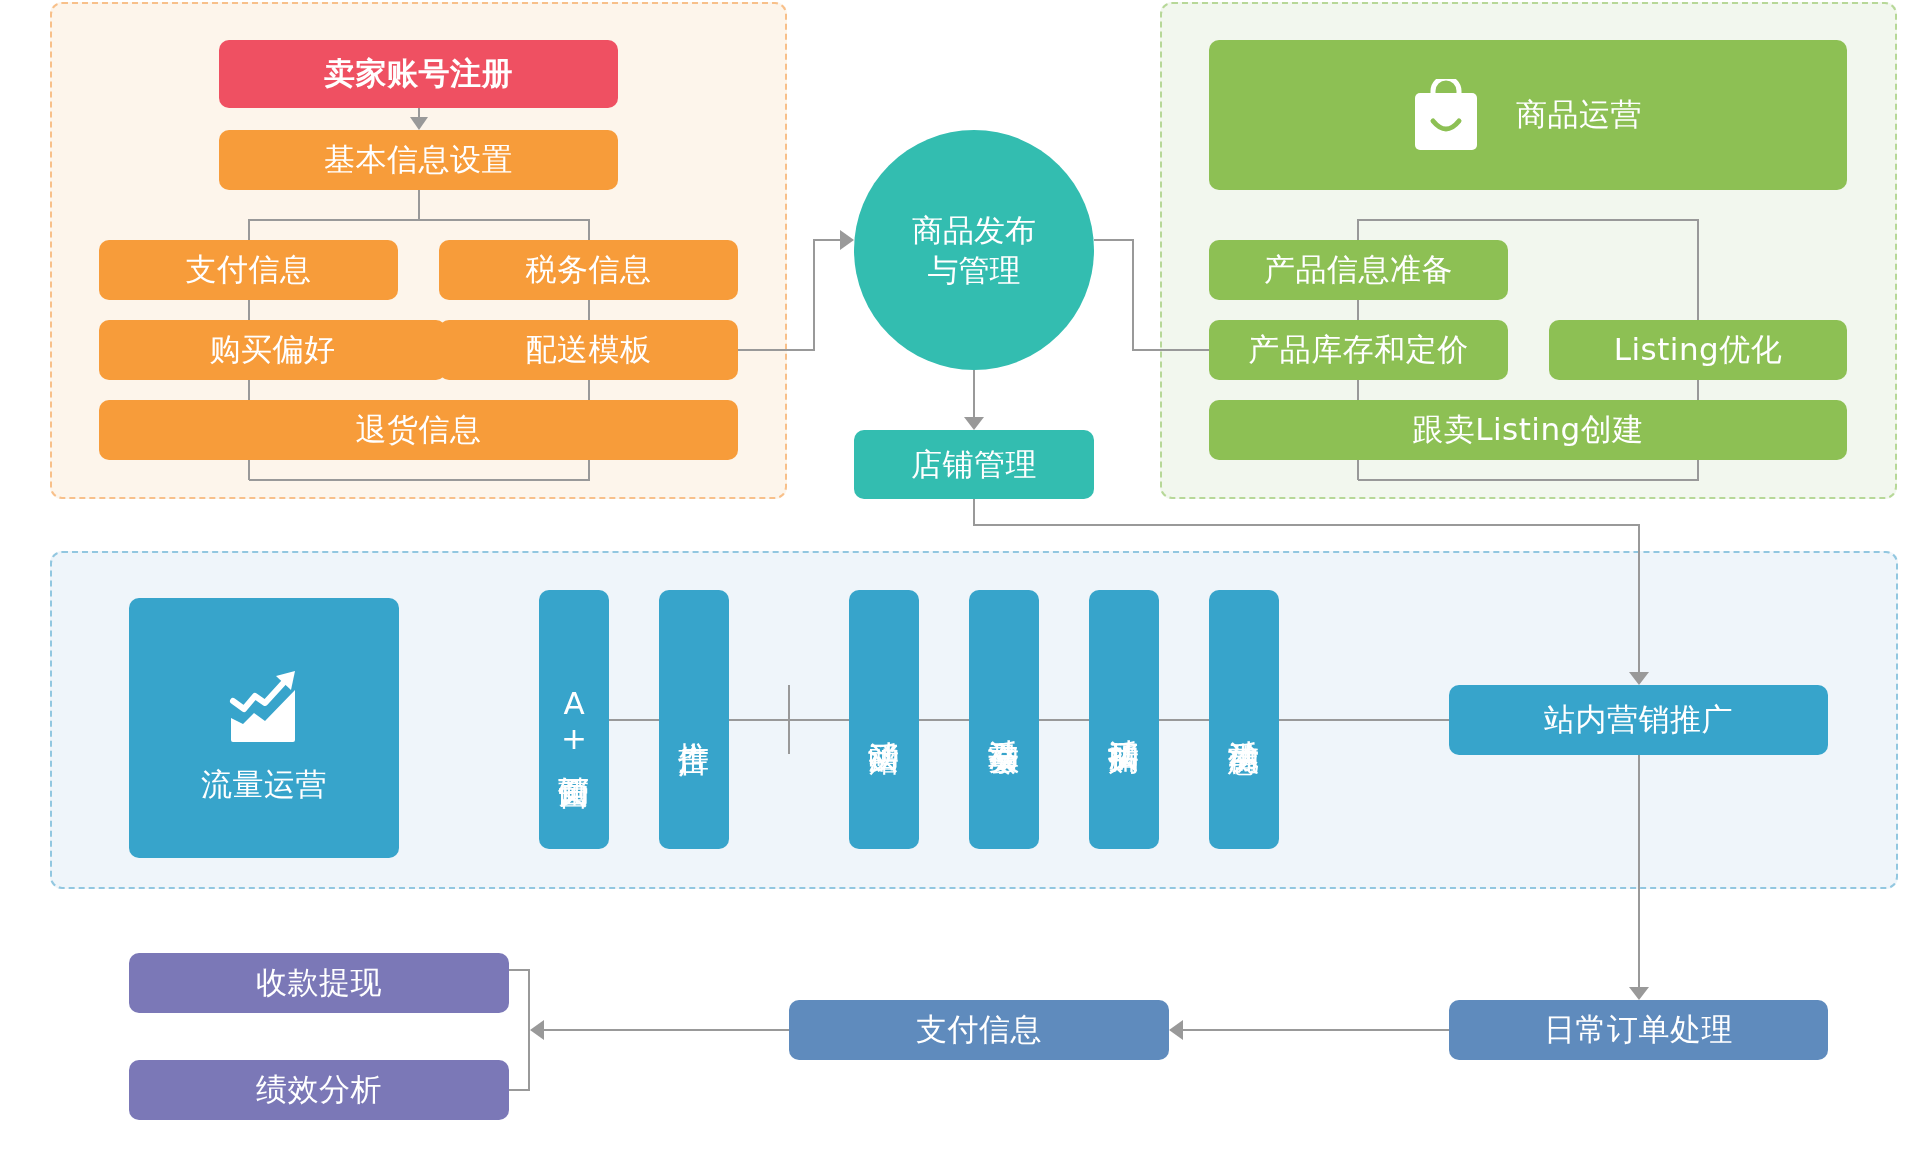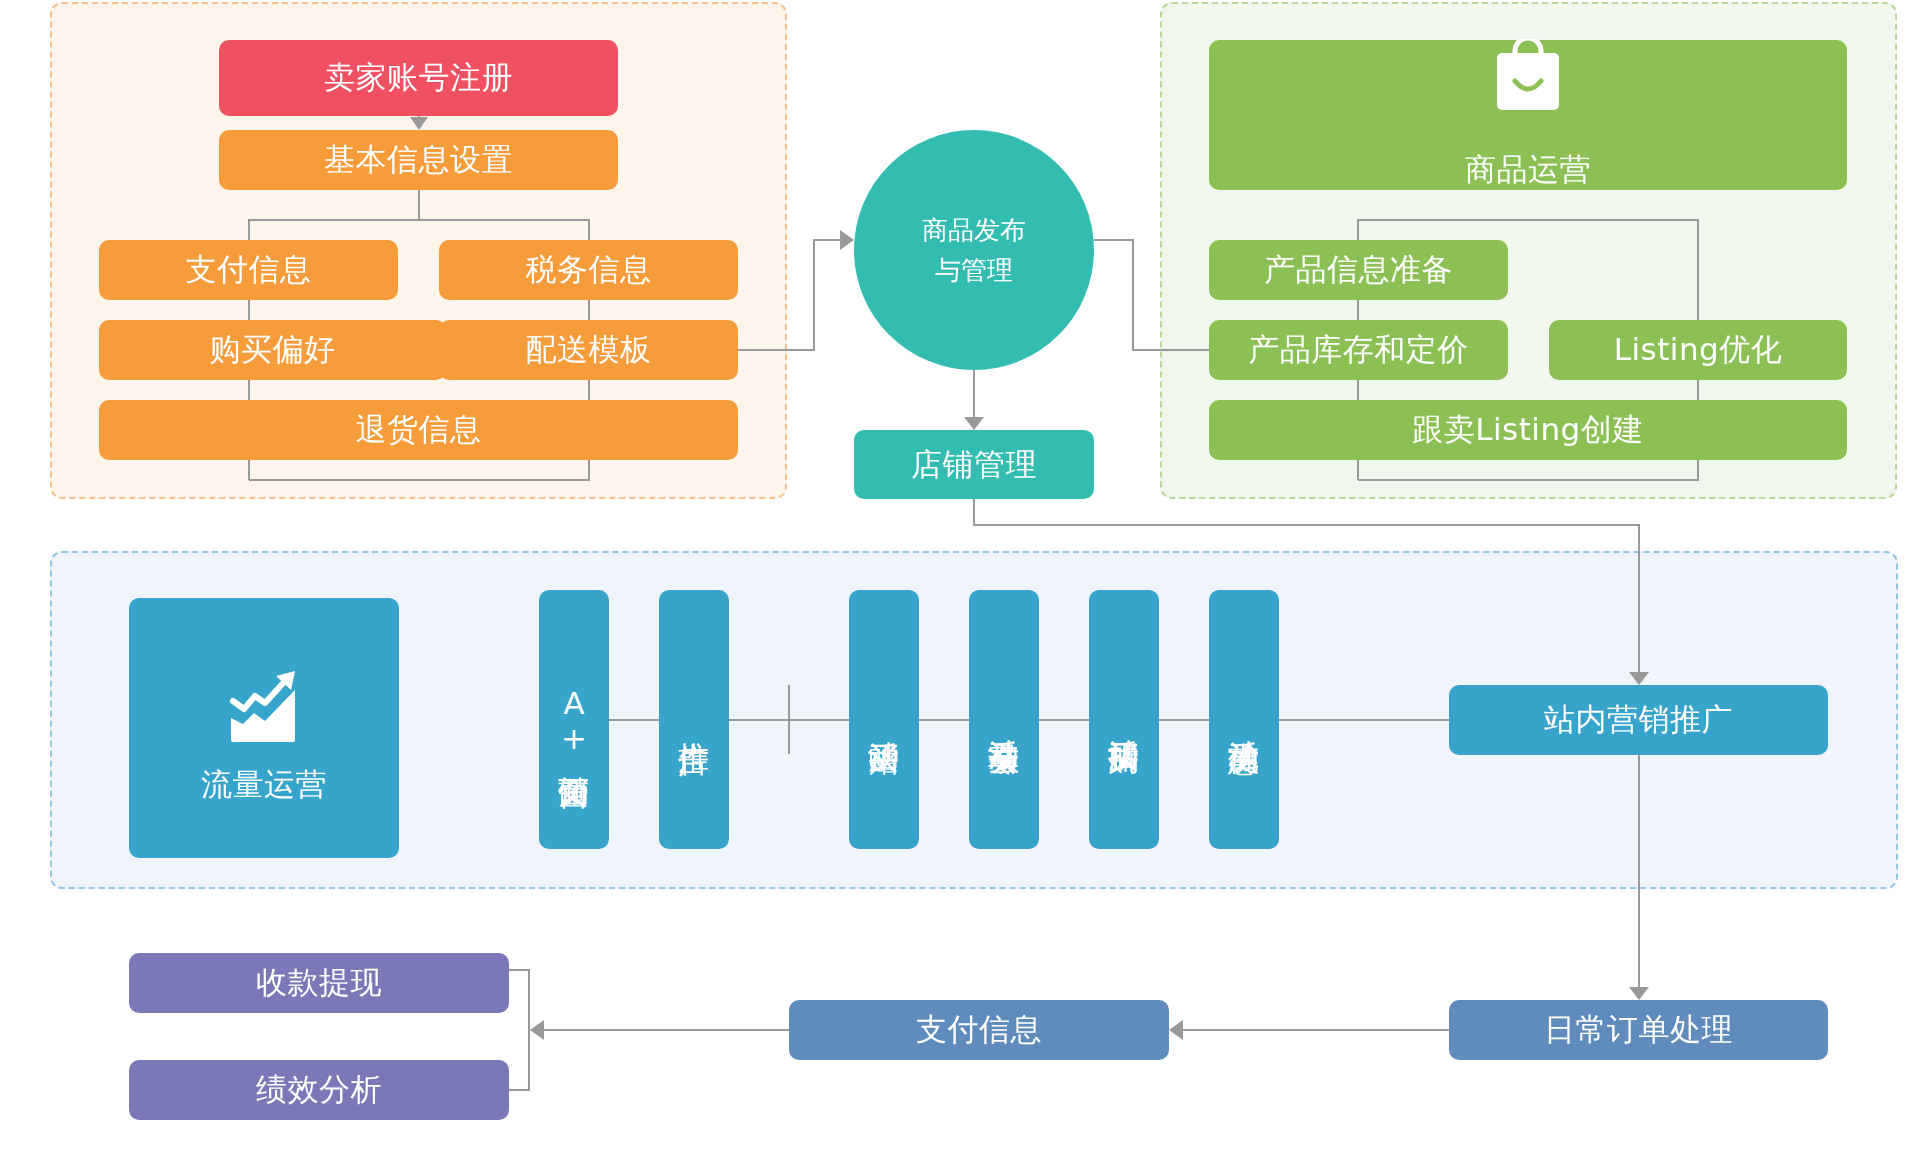--- a/index.html
+++ b/index.html
@@ -20,25 +20,25 @@
     color:#fff;font-size:31px;border-radius:10px;white-space:nowrap;letter-spacing:0.5px;}
   .red{background:var(--c-register);}
   .orange{background:var(--c-setup);}
   .teal{background:var(--c-publish);}
   .green{background:var(--c-product);}
   .blue{background:var(--c-traffic);}
   .slate{background:var(--c-order);}
   .purple{background:var(--c-finance);}
   .circle{position:absolute;left:854px;top:130px;width:240px;height:240px;border-radius:50%;
     background:var(--c-publish);color:#fff;display:flex;flex-direction:column;align-items:center;justify-content:center;
-    font-size:26px;line-height:40px;}
+    font-size:31px;line-height:40px;}
   .vbox{position:absolute;top:590px;width:70px;height:259px;border-radius:10px;background:var(--c-traffic);
     color:#fff;display:flex;align-items:center;justify-content:center;}
   .vtext{writing-mode:vertical-rl;text-orientation:upright;font-size:31px;line-height:70px;letter-spacing:-1px;}
-  .big-product{flex-direction:column;gap:38px;}
+  .big-product{flex-direction:row;gap:38px;}
   .big-traffic{flex-direction:column;gap:22px;padding-top:20px;}
 </style>
 </head>
 <body>
 
 <div id="canvas">
 
   <div class="group g-orange"></div>
   <div class="group g-green"></div>
   <div class="group g-blue"></div>
@@ -71,21 +71,21 @@
     <polygon points="1629,987 1649,987 1639,1000"></polygon>
 
     <line x1="1449" y1="1030" x2="1182" y2="1030"></line>
     <polygon points="1183,1020 1183,1040 1169,1030"></polygon>
 
     <line x1="789" y1="1030" x2="543" y2="1030"></line>
     <polygon points="544,1020 544,1040 530,1030"></polygon>
     <polyline points="509,970 529,970 529,1090 509,1090"></polyline>
   </svg>
 
-  <div class="box red" style="left:219px;top:40px;width:399px;height:76px;">
+  <div class="box red" style="left:219px;top:40px;width:399px;height:68px;font-weight:bold;">
     <span>卖家账号注册</span>
   </div>
   <div class="box orange" style="left:219px;top:130px;width:399px;height:60px;">
     <span>基本信息设置</span>
   </div>
   <div class="box orange" style="left:99px;top:240px;width:299px;height:60px;">
     <span>支付信息</span>
   </div>
   <div class="box orange" style="left:439px;top:240px;width:299px;height:60px;">
     <span>税务信息</span>

